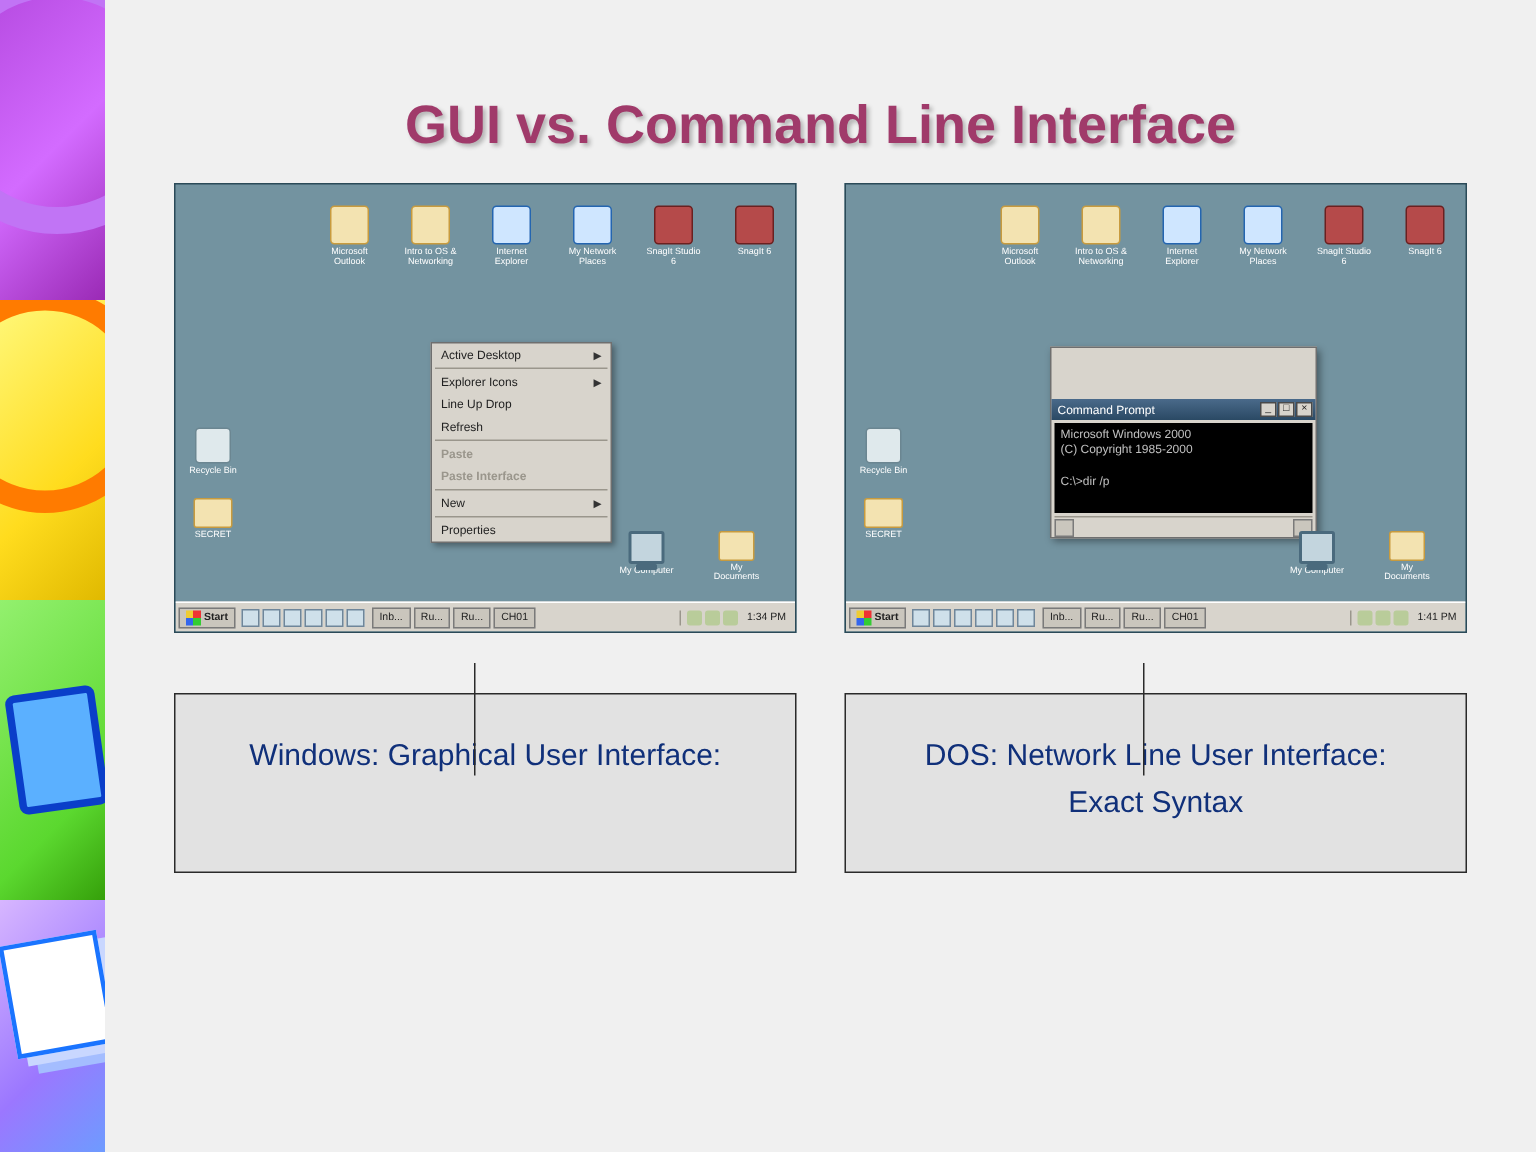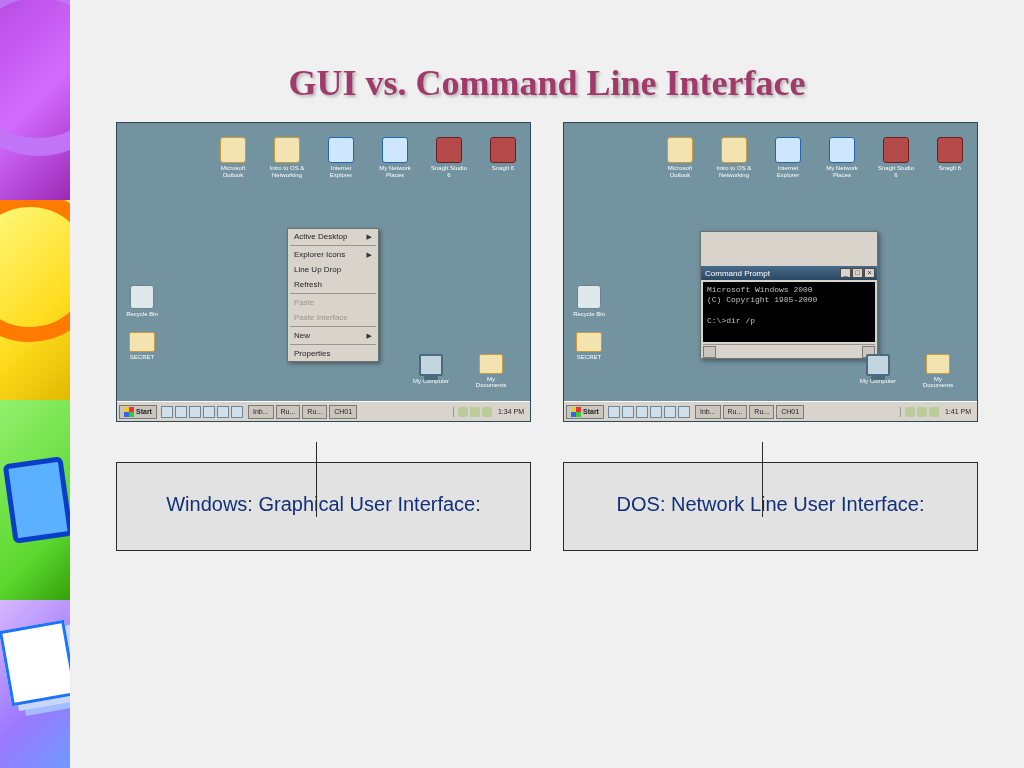--- a/index.html
+++ b/index.html
@@ -24,21 +24,21 @@
   .decor-blue { height: 168px; background: linear-gradient(135deg,#d7b6ff 0%,#9b77ff 60%,#6e9bff 100%); position:relative;overflow:hidden;}
   .decor-blue::before{content:"";position:absolute;width:60px;height:70px;background:#fff;border:3px solid #1a74ff;top:25px;left:5px;transform:rotate(-10deg);box-shadow:6px 6px 0 #c9d7ff,12px 12px 0 #a4bdff;}
   .content {
     position: absolute; left: 70px; top: 0; right: 0; bottom: 0;
     background: #f0f0f0; z-index: 2; padding: 0;
   }
   .title {
     text-align: center; font-size: 36px; color: #a03a6a;
     padding-top: 62px; padding-bottom: 8px;
     text-shadow: 2px 2px 3px rgba(0,0,0,0.25);
-    font-family: Liberation Serif, serif;
+    font-family: Liberation Sans, sans-serif;
   }
   .panels { display:flex; gap: 32px; padding: 10px 34px 0 34px; justify-content:center;}
   .screenshot {
     width: 415px; height: 300px;
     background: #7393a0;
     border: 1px solid #2b4a58;
     position: relative;
     overflow: hidden;
     font-size: 0;
   }
@@ -58,46 +58,46 @@
   .left-icons .desk-icon{margin-bottom:14px;}
   .recycle{width:24px;height:24px;background:#dfe9ec;border:1px solid #6b8691;border-radius:3px;margin:0 auto 2px;}
   .folder{width:26px;height:20px;background:#f3e3b1;border:1px solid #c89b3e;border-radius:2px;margin:0 auto 2px;}
   .br-icons { position:absolute; right:20px; bottom:32px; display:flex; gap:22px;}
   .comp{width:24px;height:22px;background:#c3d5de;border:2px solid #4a6a7d;border-radius:2px;margin:0 auto 2px;position:relative;}
   .comp::after{content:"";position:absolute;width:14px;height:4px;background:#4a6a7d;bottom:-6px;left:3px;border-radius:1px;}
   .docs{width:24px;height:20px;background:#f3e3b1;border:1px solid #c89b3e;border-radius:2px;margin:0 auto 2px;}
 
   
   .ctx-menu {
-    position:absolute; top:105px; left:170px; width:92px;
+    position:absolute; top:105px; left:170px; width:121px;
     background:#d8d4cc; border:1px solid #6f6f6f;
     box-shadow:2px 2px 4px rgba(0,0,0,0.35);
     font-size:8px;color:#222;
   }
   .ctx-item{padding:3px 6px;display:flex;justify-content:space-between;align-items:center;}
-  .ctx-item.disabled{color:#9a968c;}
+  .ctx-item.disabled{color:#9a968c;font-weight:bold;}
   .ctx-sep{height:1px;background:#9a968c;margin:1px 2px;}
   .ctx-arrow{font-size:7px;color:#333;}
 
   
   .cmd-win {
     position:absolute; top:108px; left:136px; width:178px;
     background:#d8d4cc; border:1px solid #6f6f6f;
     box-shadow:2px 2px 5px rgba(0,0,0,0.4);
   }
   .cmd-title {
     height:14px;background:linear-gradient(#4a6a8a,#2a4964);
     color:#fff;font-size:8px;display:flex;align-items:center;
     justify-content:space-between;padding:0 2px 0 4px;margin-top:34px;
   }
   .cmd-title .btns{display:flex;gap:1px;}
   .cmd-title .btn{width:11px;height:10px;background:#d8d4cc;border:1px solid #4a4a4a;font-size:7px;line-height:8px;text-align:center;color:#222;}
   .cmd-body {
     margin:2px;background:#000;color:#c0c0c0;
-    font-family:Liberation Mono, monospace;font-size:8px;
+    font-family:Liberation Sans, sans-serif;font-size:8px;
     padding:3px 4px;height:60px;white-space:pre;line-height:1.3;
     overflow:hidden;
   }
   .cmd-scroll{height:12px;background:#d8d4cc;border-top:1px solid #9a968c;margin:0 2px 2px 2px;position:relative;}
   .cmd-scroll::before,.cmd-scroll::after{content:"";position:absolute;width:11px;height:10px;top:1px;background:#cac6bd;border:1px solid #7a7a7a;}
   .cmd-scroll::before{left:0;}
   .cmd-scroll::after{right:0;}
 
   .taskbar {
     position:absolute;left:0;right:0;bottom:0;height:20px;
@@ -346,15 +346,16 @@
 
   <div class="connector" style="left:246px; top:442px; height:75px;"></div>
   <div class="connector" style="left:692px; top:442px; height:75px;"></div>
 
   <div class="captions">
     <div class="caption-box">
       <div>Windows: Graphical User Interface:</div>
     </div>
     <div class="caption-box">
       <div>DOS: Network Line User Interface:</div>
+      <div>Exact Syntax</div>
     </div>
   </div>
 </div>
 
 </body></html>

